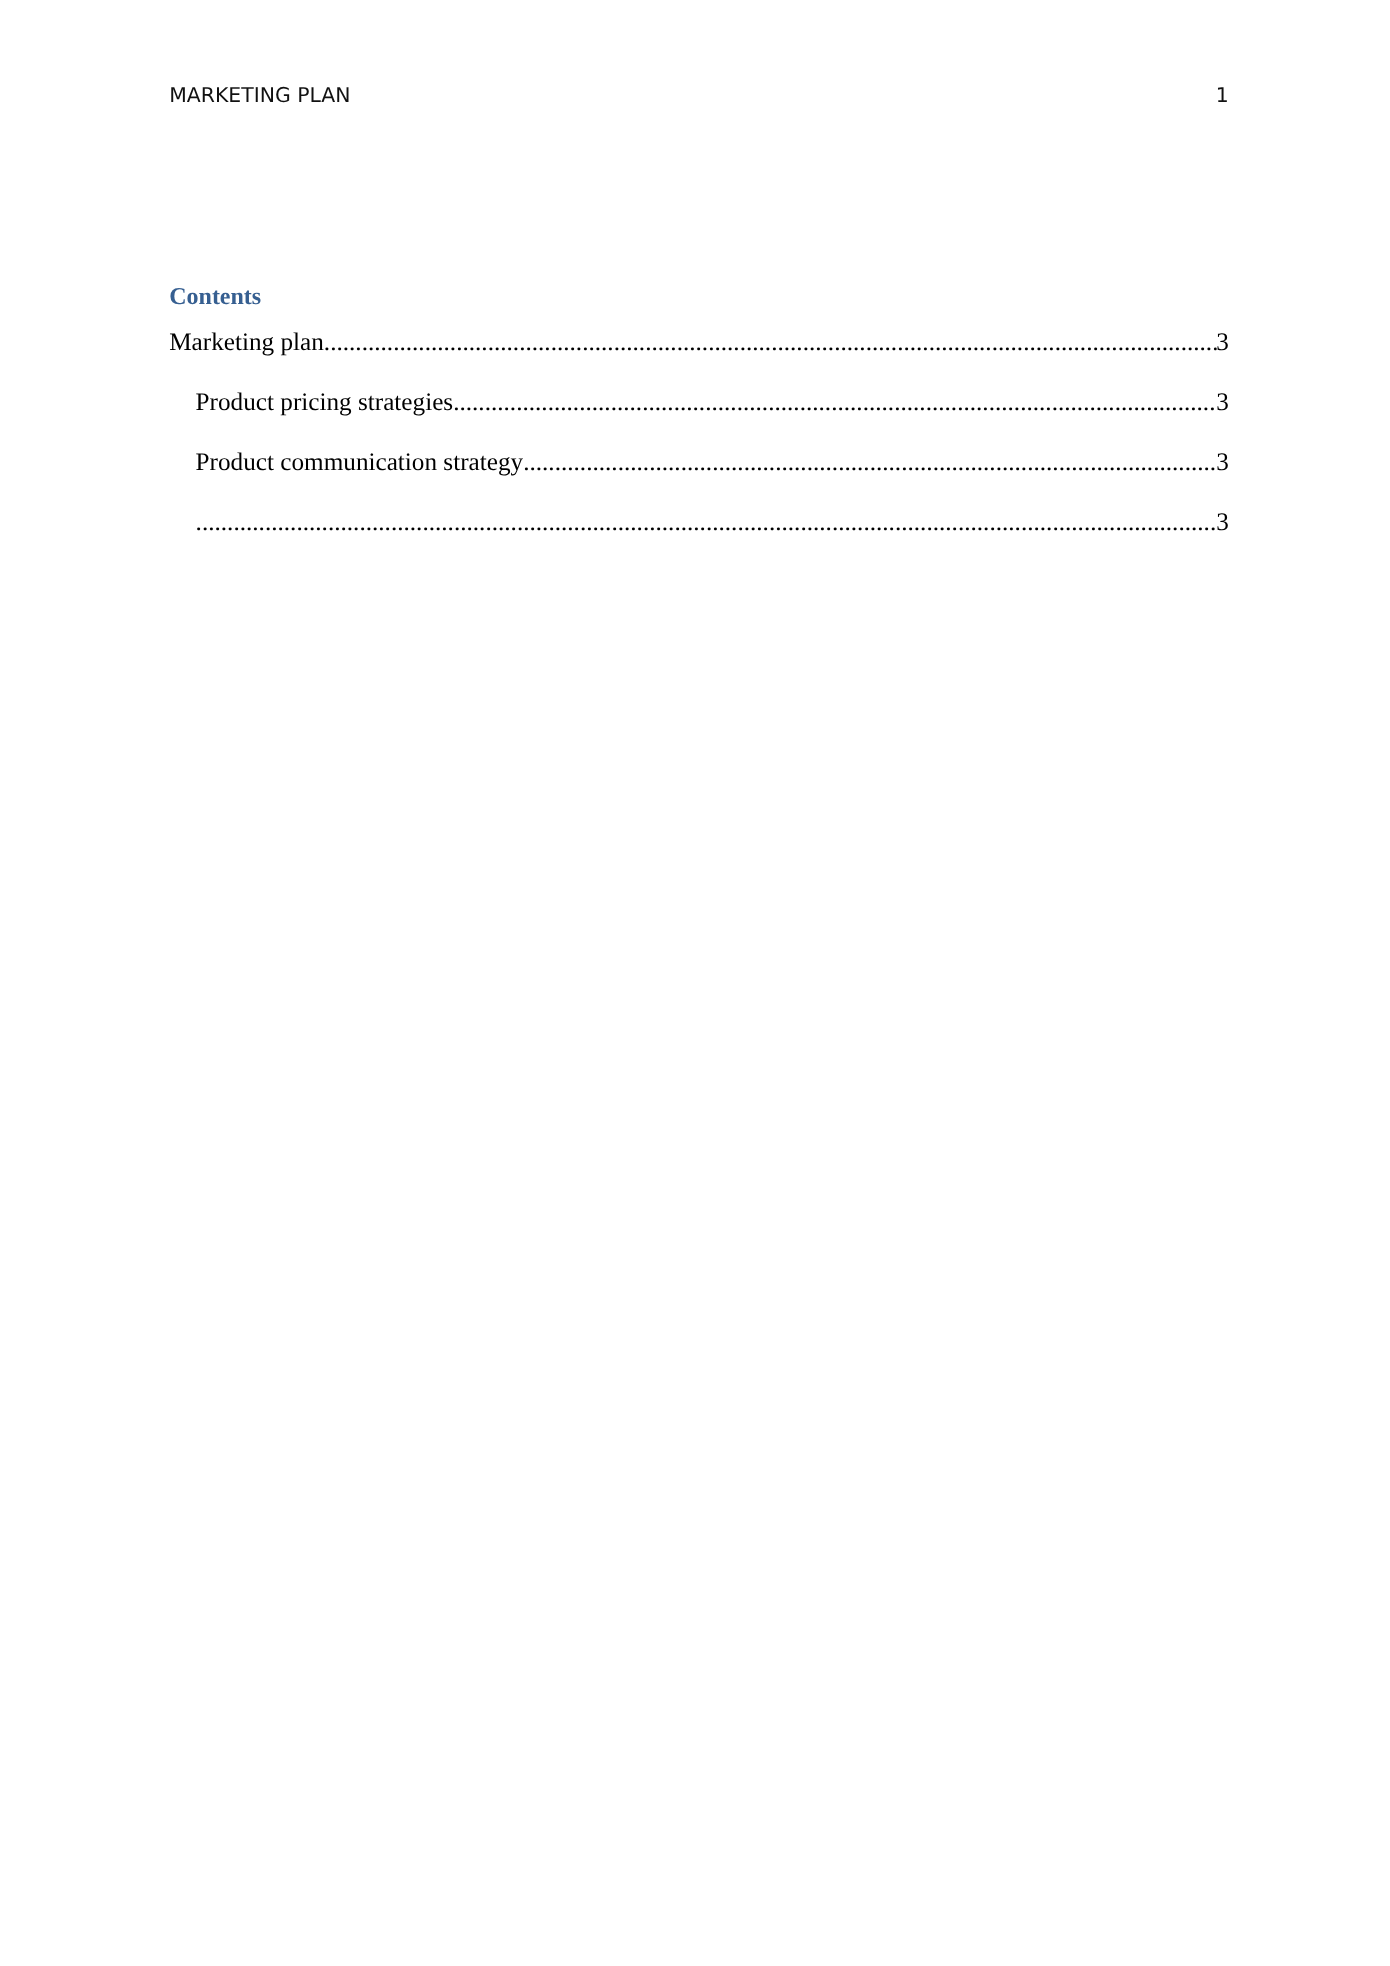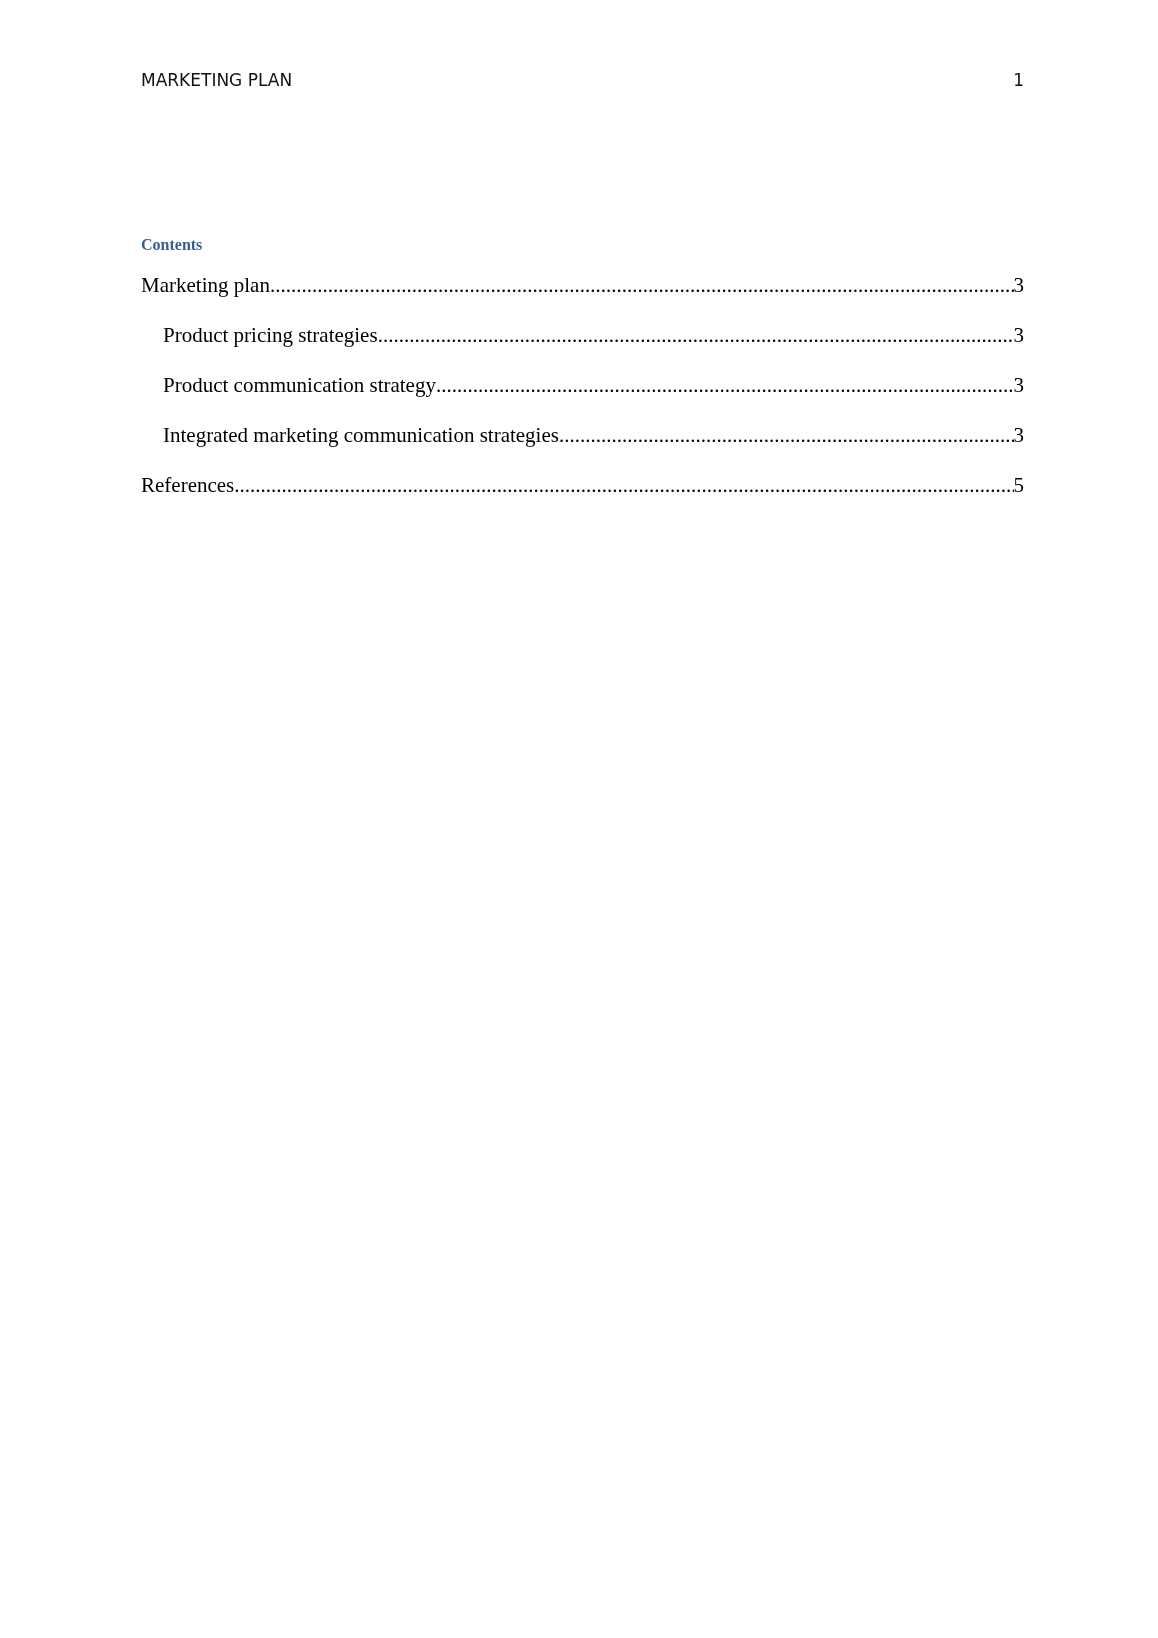--- a/index.html
+++ b/index.html
@@ -1,18 +1,18 @@
 <!DOCTYPE html>
 <html><head>
   <meta charset="utf-8">
   <style>
     html, body { margin:0; padding:0; background:#ffffff; }
     body { width:1158px; height:1638px; position:relative; overflow:hidden; }
     .header { position:absolute; top:70px; left:141px; right:134px; height:24px; font-family:"DejaVu Sans", sans-serif; font-size:17px; color:#111; display:flex; justify-content:space-between; }
-    .toc-title { position:absolute; top:236px; left:141px; font-family:"Liberation Serif", serif; font-weight:bold; font-size:16px; color:#365f91; }
+    .toc-title { position:absolute; top:236px; left:141px; font-family:"Liberation Serif", serif; font-weight:bold; font-size:20px; color:#365f91; }
     .toc { position:absolute; top:273px; left:141px; width:883px; font-family:"Liberation Serif", serif; font-size:21px; color:#000; }
     .toc-row { display:flex; align-items:baseline; height:50px; white-space:nowrap; overflow:hidden; }
     .toc-row.l2 { padding-left:22px; }
     .toc-row .label { flex:0 0 auto; }
     .toc-row .dots { flex:1 1 auto; overflow:hidden; letter-spacing:0; }
     .toc-row .dots::after { content:"......................................................................................................................................................................................................................"; }
     .toc-row .page { flex:0 0 auto; }
   </style>
 </head>
 <body>
@@ -34,22 +34,16 @@
     <span class="label">Product pricing strategies</span>
     <span class="dots"></span>
     <span class="page">3</span>
   </div>
   <div class="toc-row l2">
     <span class="label">Product communication strategy</span>
     <span class="dots"></span>
     <span class="page">3</span>
   </div>
   <div class="toc-row l2">
-    <span class="label">Integrated marketing communication strategies</span>
     <span class="dots"></span>
     <span class="page">3</span>
-  </div>
-  <div class="toc-row">
-    <span class="label">References</span>
-    <span class="dots"></span>
-    <span class="page">5</span>
   </div>
 </div>
 
 </body></html>

